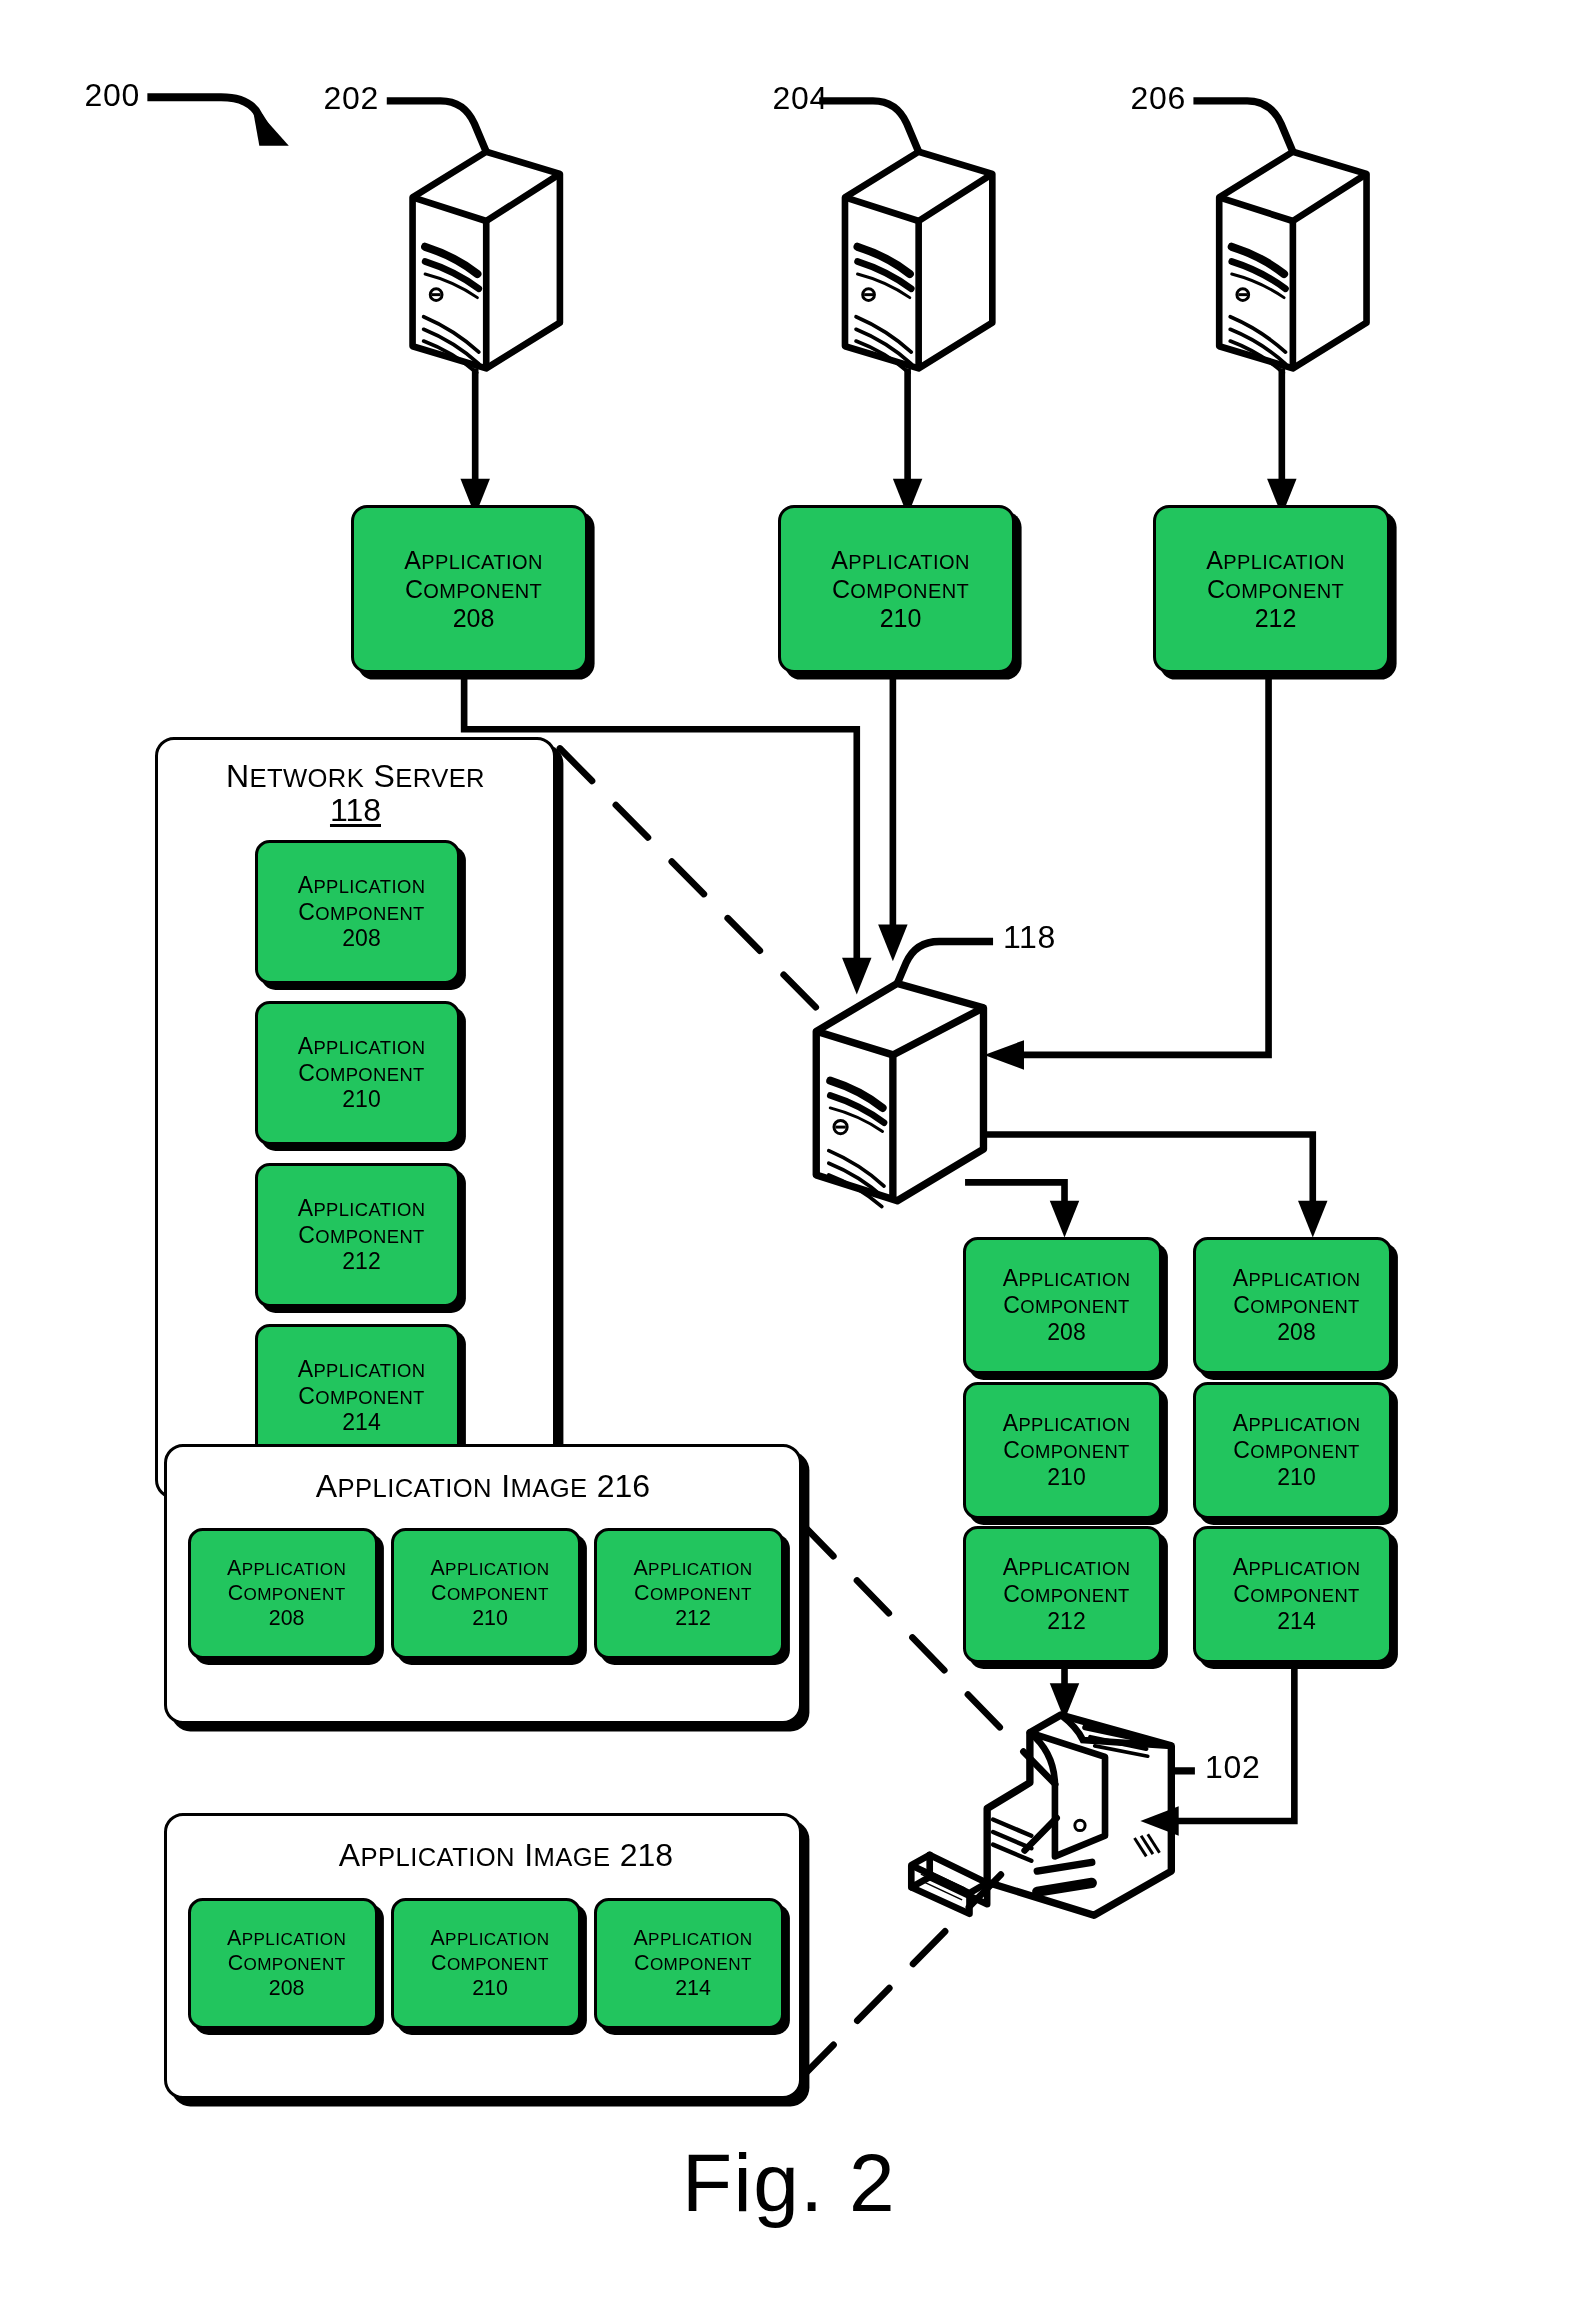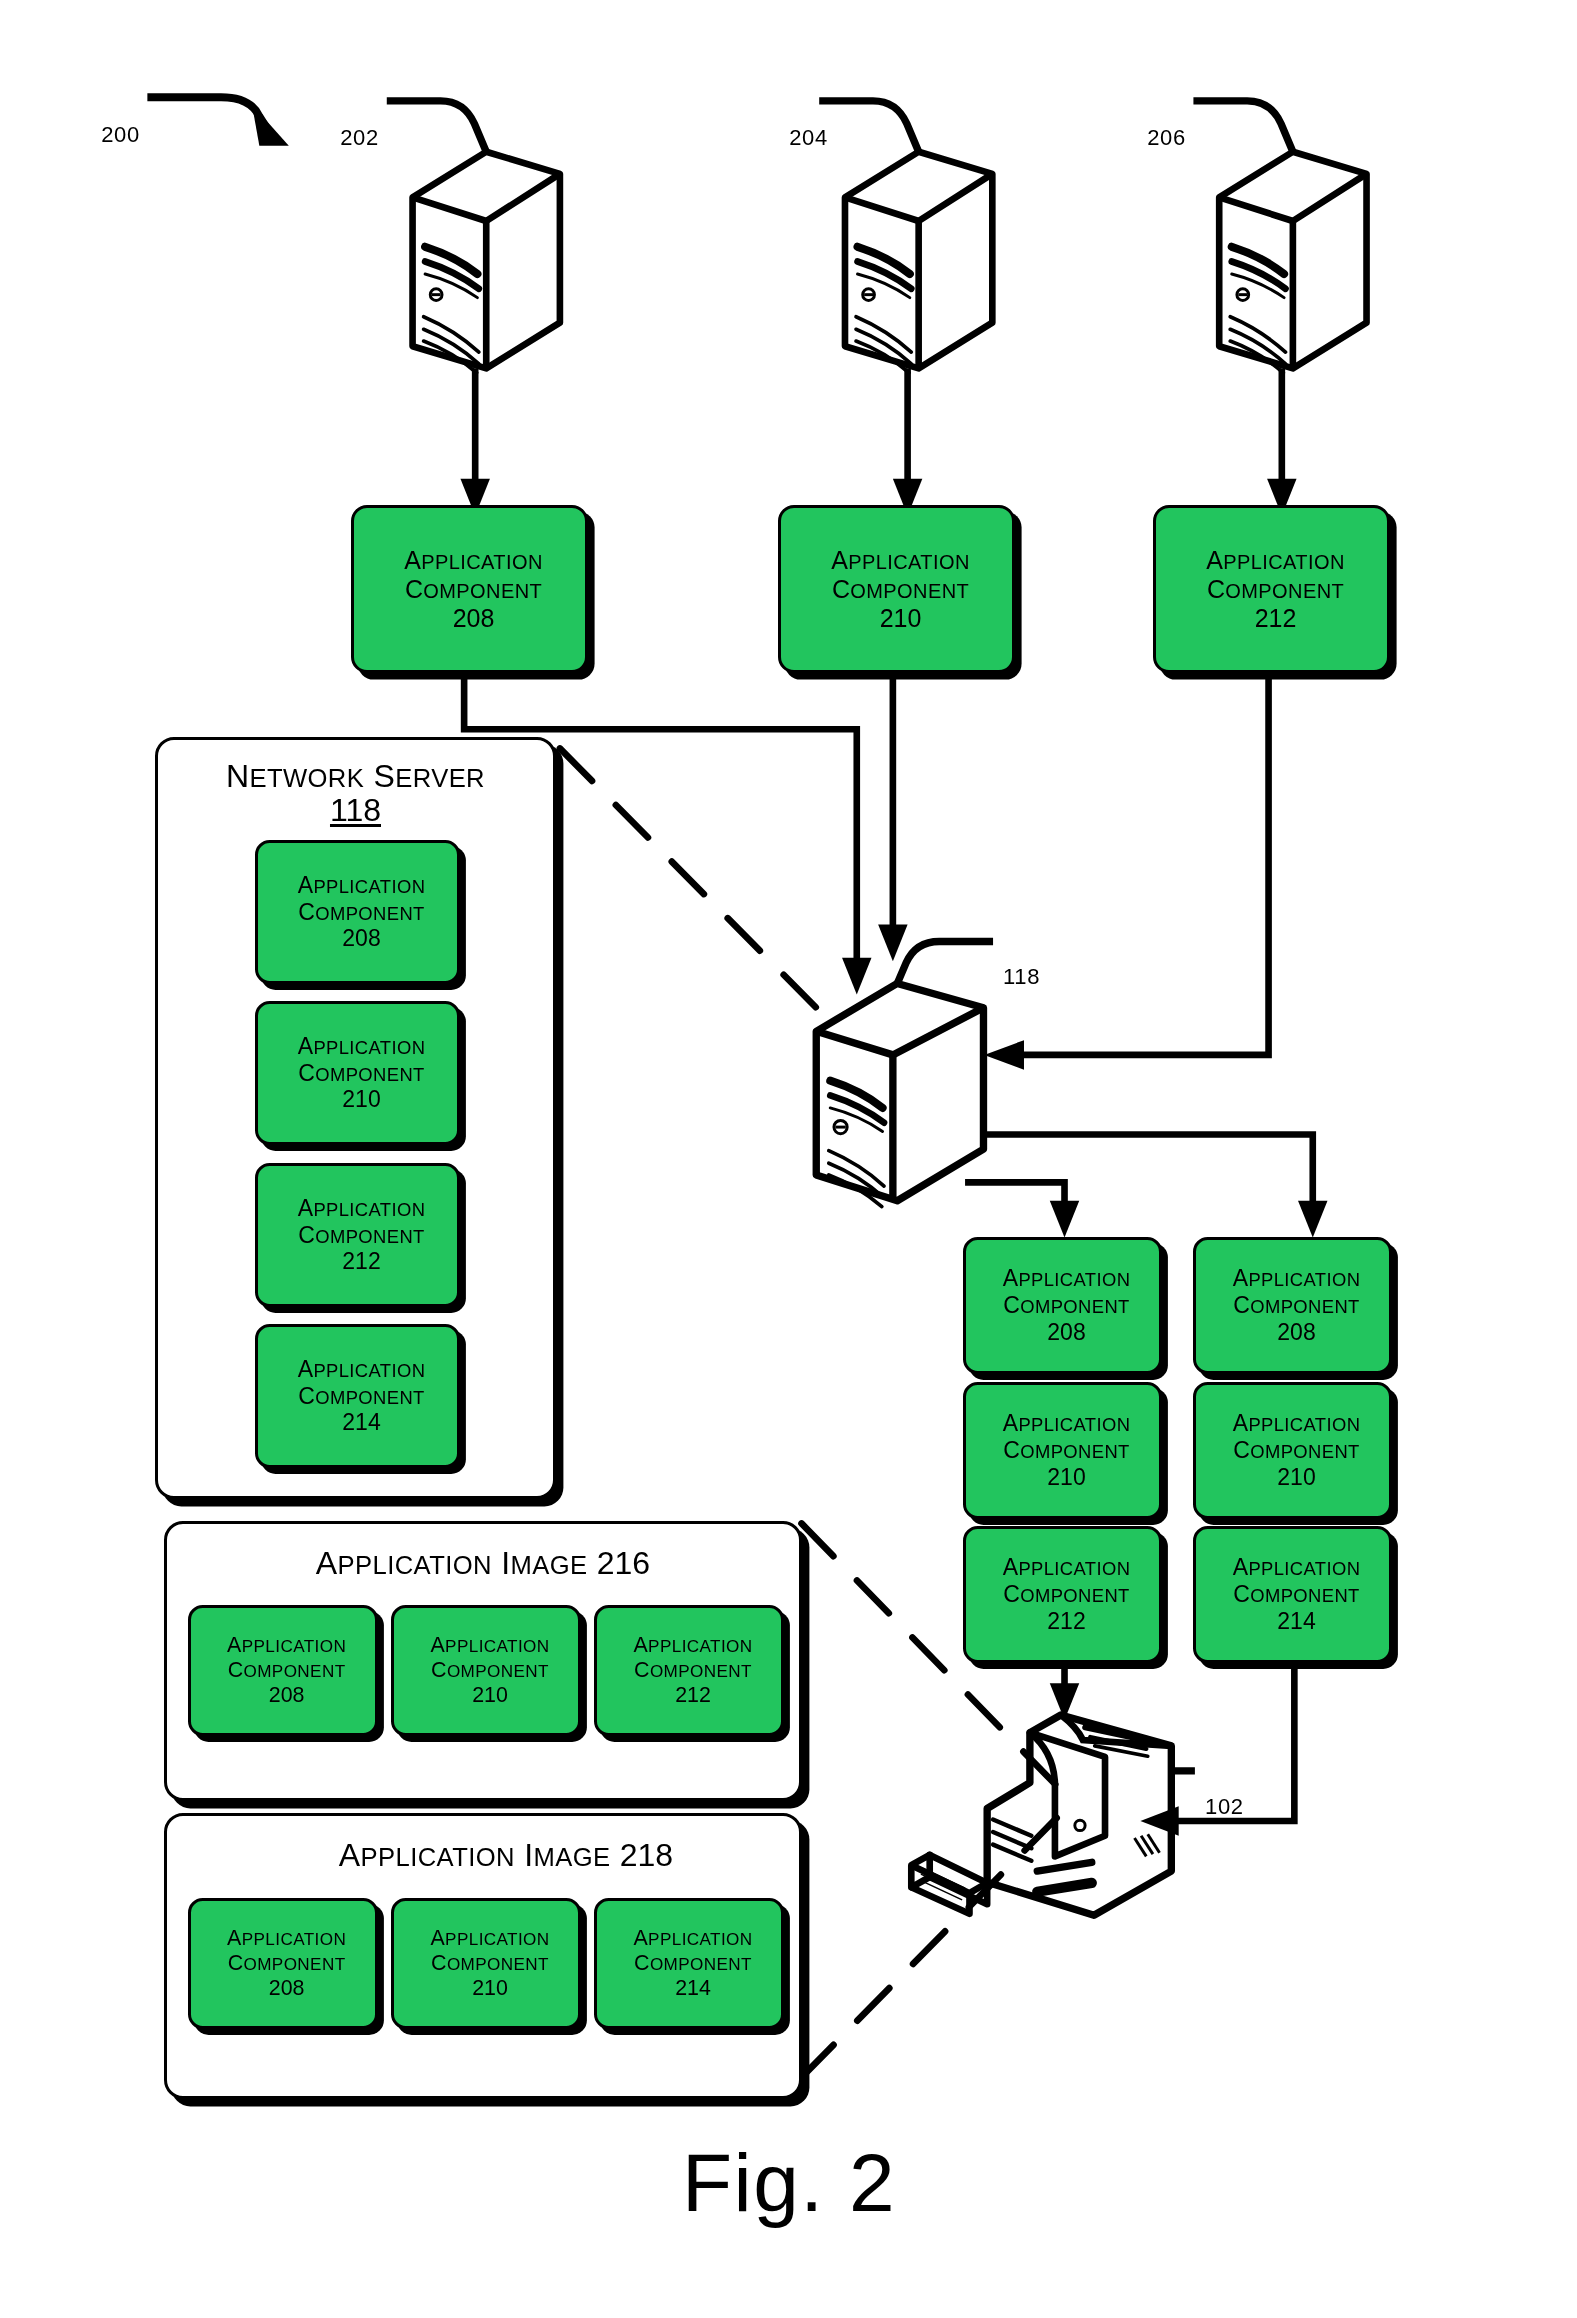--- a/index.html
+++ b/index.html
@@ -81,24 +81,23 @@
     white-space: nowrap;
   }
   .container-title .u {
     text-decoration: underline;
     text-underline-offset: 2.9px;
   }
 
   
   .refnum {
     position: absolute;
-    font-size: 22px;
+    font-size: 32px;
     letter-spacing: 0.7px;
     white-space: nowrap;
-    margin-top: 45px;
   }
 
   .figcaption {
     position: absolute;
     width: 100%;
     text-align: center;
     font-size: 82px;
     letter-spacing: 1.5px;
   }
 </style>
@@ -392,21 +391,21 @@
   <div class="rbox shallow" style="left:1193px; top:1526px; width:199px; height:137px; border-radius:14.7px;">
     <span class="sc" style="font-size:23px;">
       <span class="cap">A</span><span class="sm">PPLICATION</span>
     </span>
     <span class="sc" style="font-size:23px;">
       <span class="cap">C</span><span class="sm">OMPONENT</span>
     </span>
     <span style="font-size:23px;">214</span>
   </div>
 
-  <div class="container-box" style="left:164px; top:1521px; width:638px; height:280px;text-decoration:underline;">
+  <div class="container-box" style="left:164px; top:1444px; width:638px; height:280px;text-decoration:underline;">
     <div class="container-title" style="top:20.6px;">
       <span class="sc" style="display:inline;">
         <span class="cap">A</span><span class="sm">PPLICATION</span>&nbsp;<span class="cap">I</span><span class="sm">MAGE</span>
       </span>
       <span>216</span>
     </div>
 
     <div class="rbox shallow" style="left:20.6px; top:81px; width:190px; height:131px; border-radius:14.7px;">
       <span class="sc" style="font-size:21.4px;">
         <span class="cap">A</span><span class="sm">PPLICATION</span>

